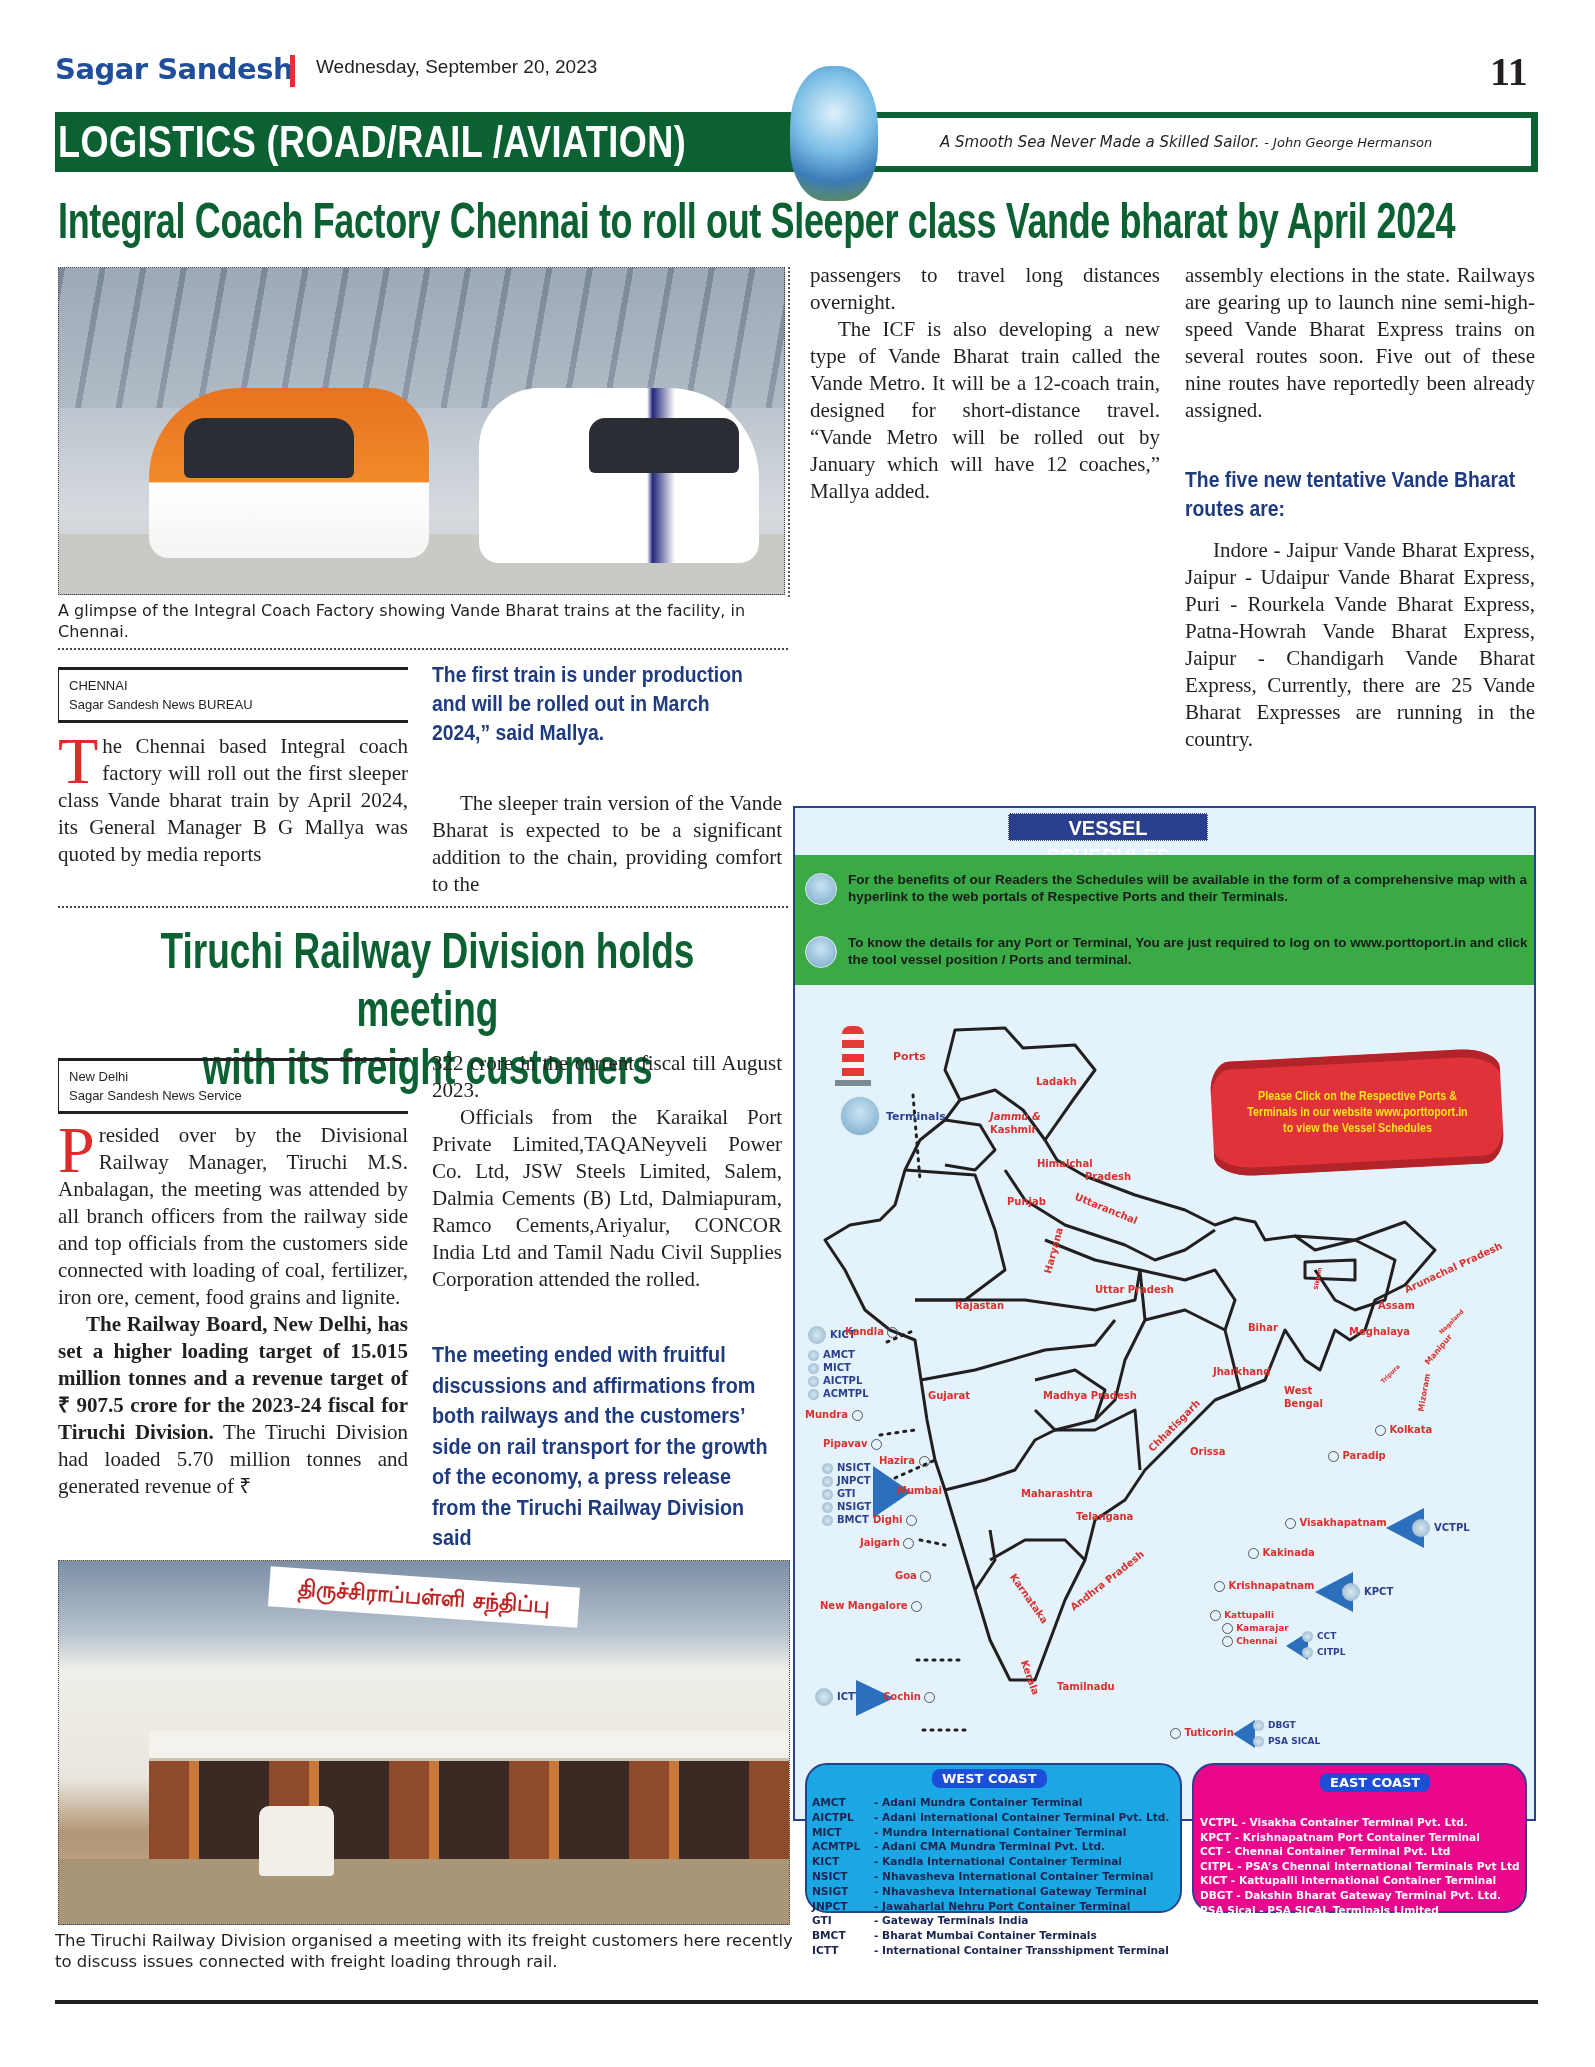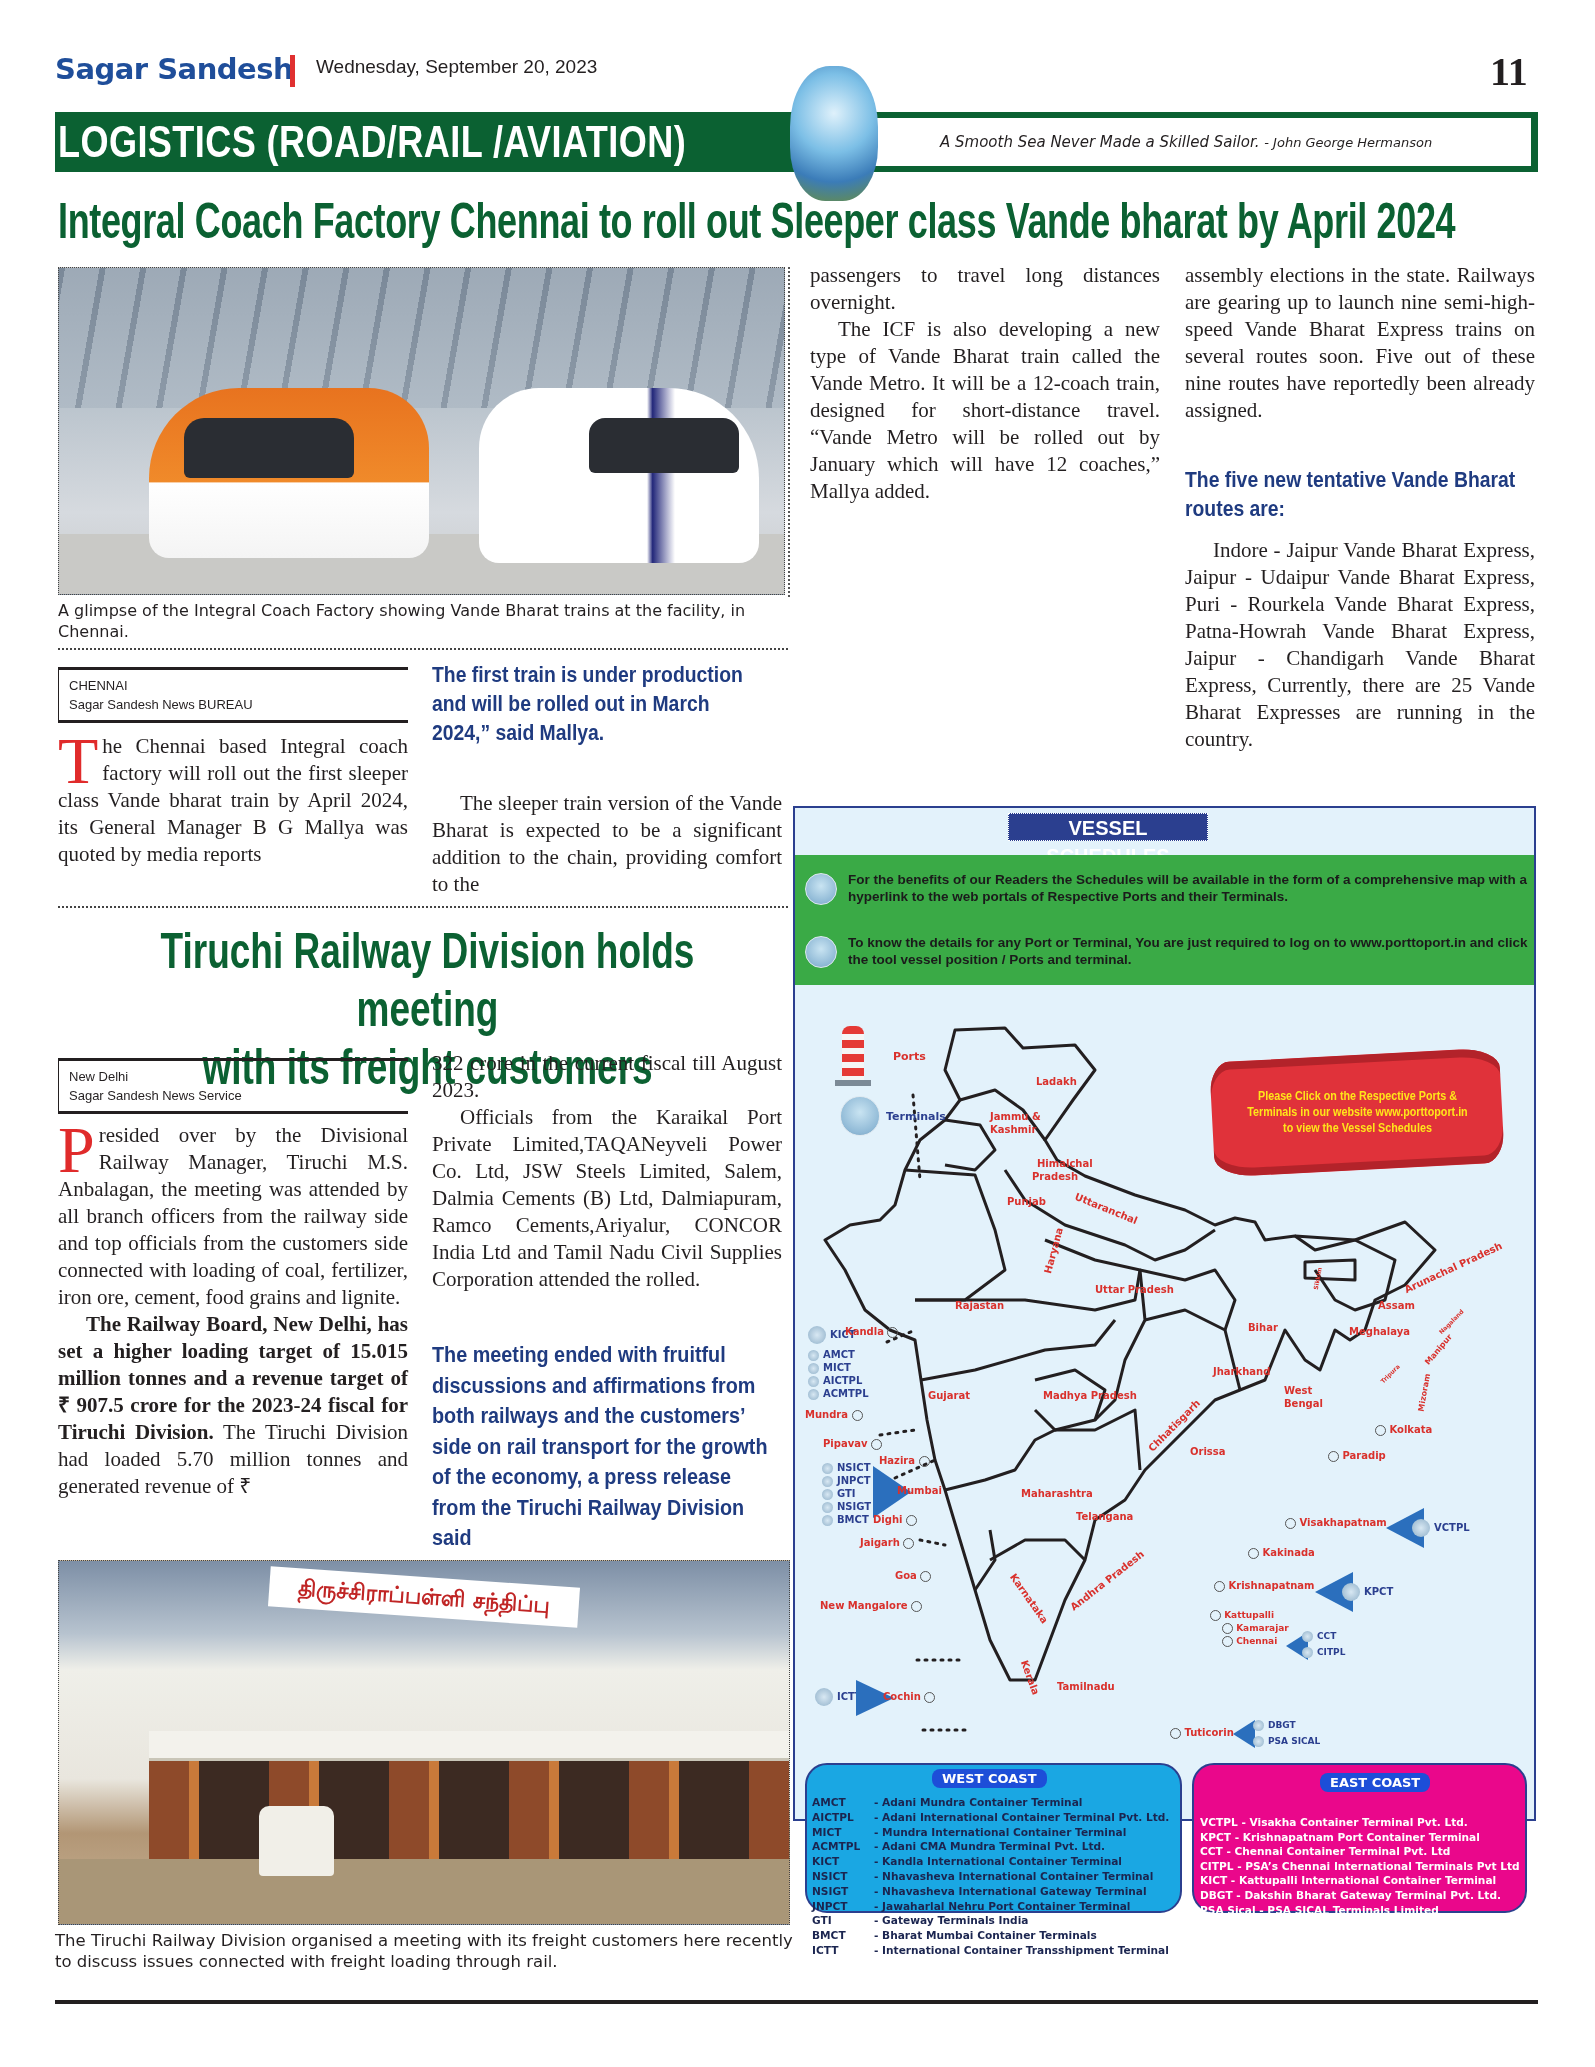--- a/index.html
+++ b/index.html
@@ -223,24 +223,24 @@
 <div class="abs legend-lh"></div>
 <div class="abs legend-base"></div>
 <div class="abs map-lbl lg" style="left:893px;top:1050px;">Ports</div>
 <div class="abs port-icon legend-term"></div>
 <div class="abs map-lbl lg blue" style="left:886px;top:1110px;">Terminals</div>
 
 <div class="abs ribbon"></div>
 <div class="abs ribbon-text">Please Click on the Respective Ports &amp; Terminals in our website www.porttoport.in to view the Vessel Schedules</div>
 
 <div class="abs map-lbl" style="left:1036px;top:1076px;">Ladakh</div>
-<div class="abs map-lbl" style="left:990px;top:1111px;">Jammu &amp;</div>
+<div class="abs map-lbl" style="left:990px;top:1111px;font-style:italic;">Jammu &amp;</div>
 <div class="abs map-lbl" style="left:990px;top:1124px;">Kashmir</div>
 <div class="abs map-lbl" style="left:1037px;top:1158px;">Himalchal</div>
-<div class="abs map-lbl" style="left:1032px;top:1171px;text-align:center;">Pradesh</div>
+<div class="abs map-lbl" style="left:1085px;top:1171px;text-align:center;">Pradesh</div>
 <div class="abs map-lbl" style="left:1007px;top:1196px;">Punjab</div>
 <div class="abs map-lbl" style="left:1073px;top:1203px;transform:rotate(22deg);">Uttaranchal</div>
 <div class="abs map-lbl" style="left:1030px;top:1245px;transform:rotate(-75deg);">Haryana</div>
 <div class="abs map-lbl" style="left:1095px;top:1284px;">Uttar Pradesh</div>
 <div class="abs map-lbl" style="left:955px;top:1300px;">Rajastan</div>
 <div class="abs map-lbl" style="left:928px;top:1390px;">Gujarat</div>
 <div class="abs map-lbl" style="left:1043px;top:1390px;">Madhya Pradesh</div>
 <div class="abs map-lbl" style="left:1248px;top:1322px;">Bihar</div>
 <div class="abs map-lbl" style="left:1306px;top:1275px;transform:rotate(-80deg);font-size:6px;">Sikkim</div>
 <div class="abs map-lbl" style="left:1400px;top:1262px;transform:rotate(-25deg);">Arunachal Pradesh</div>

